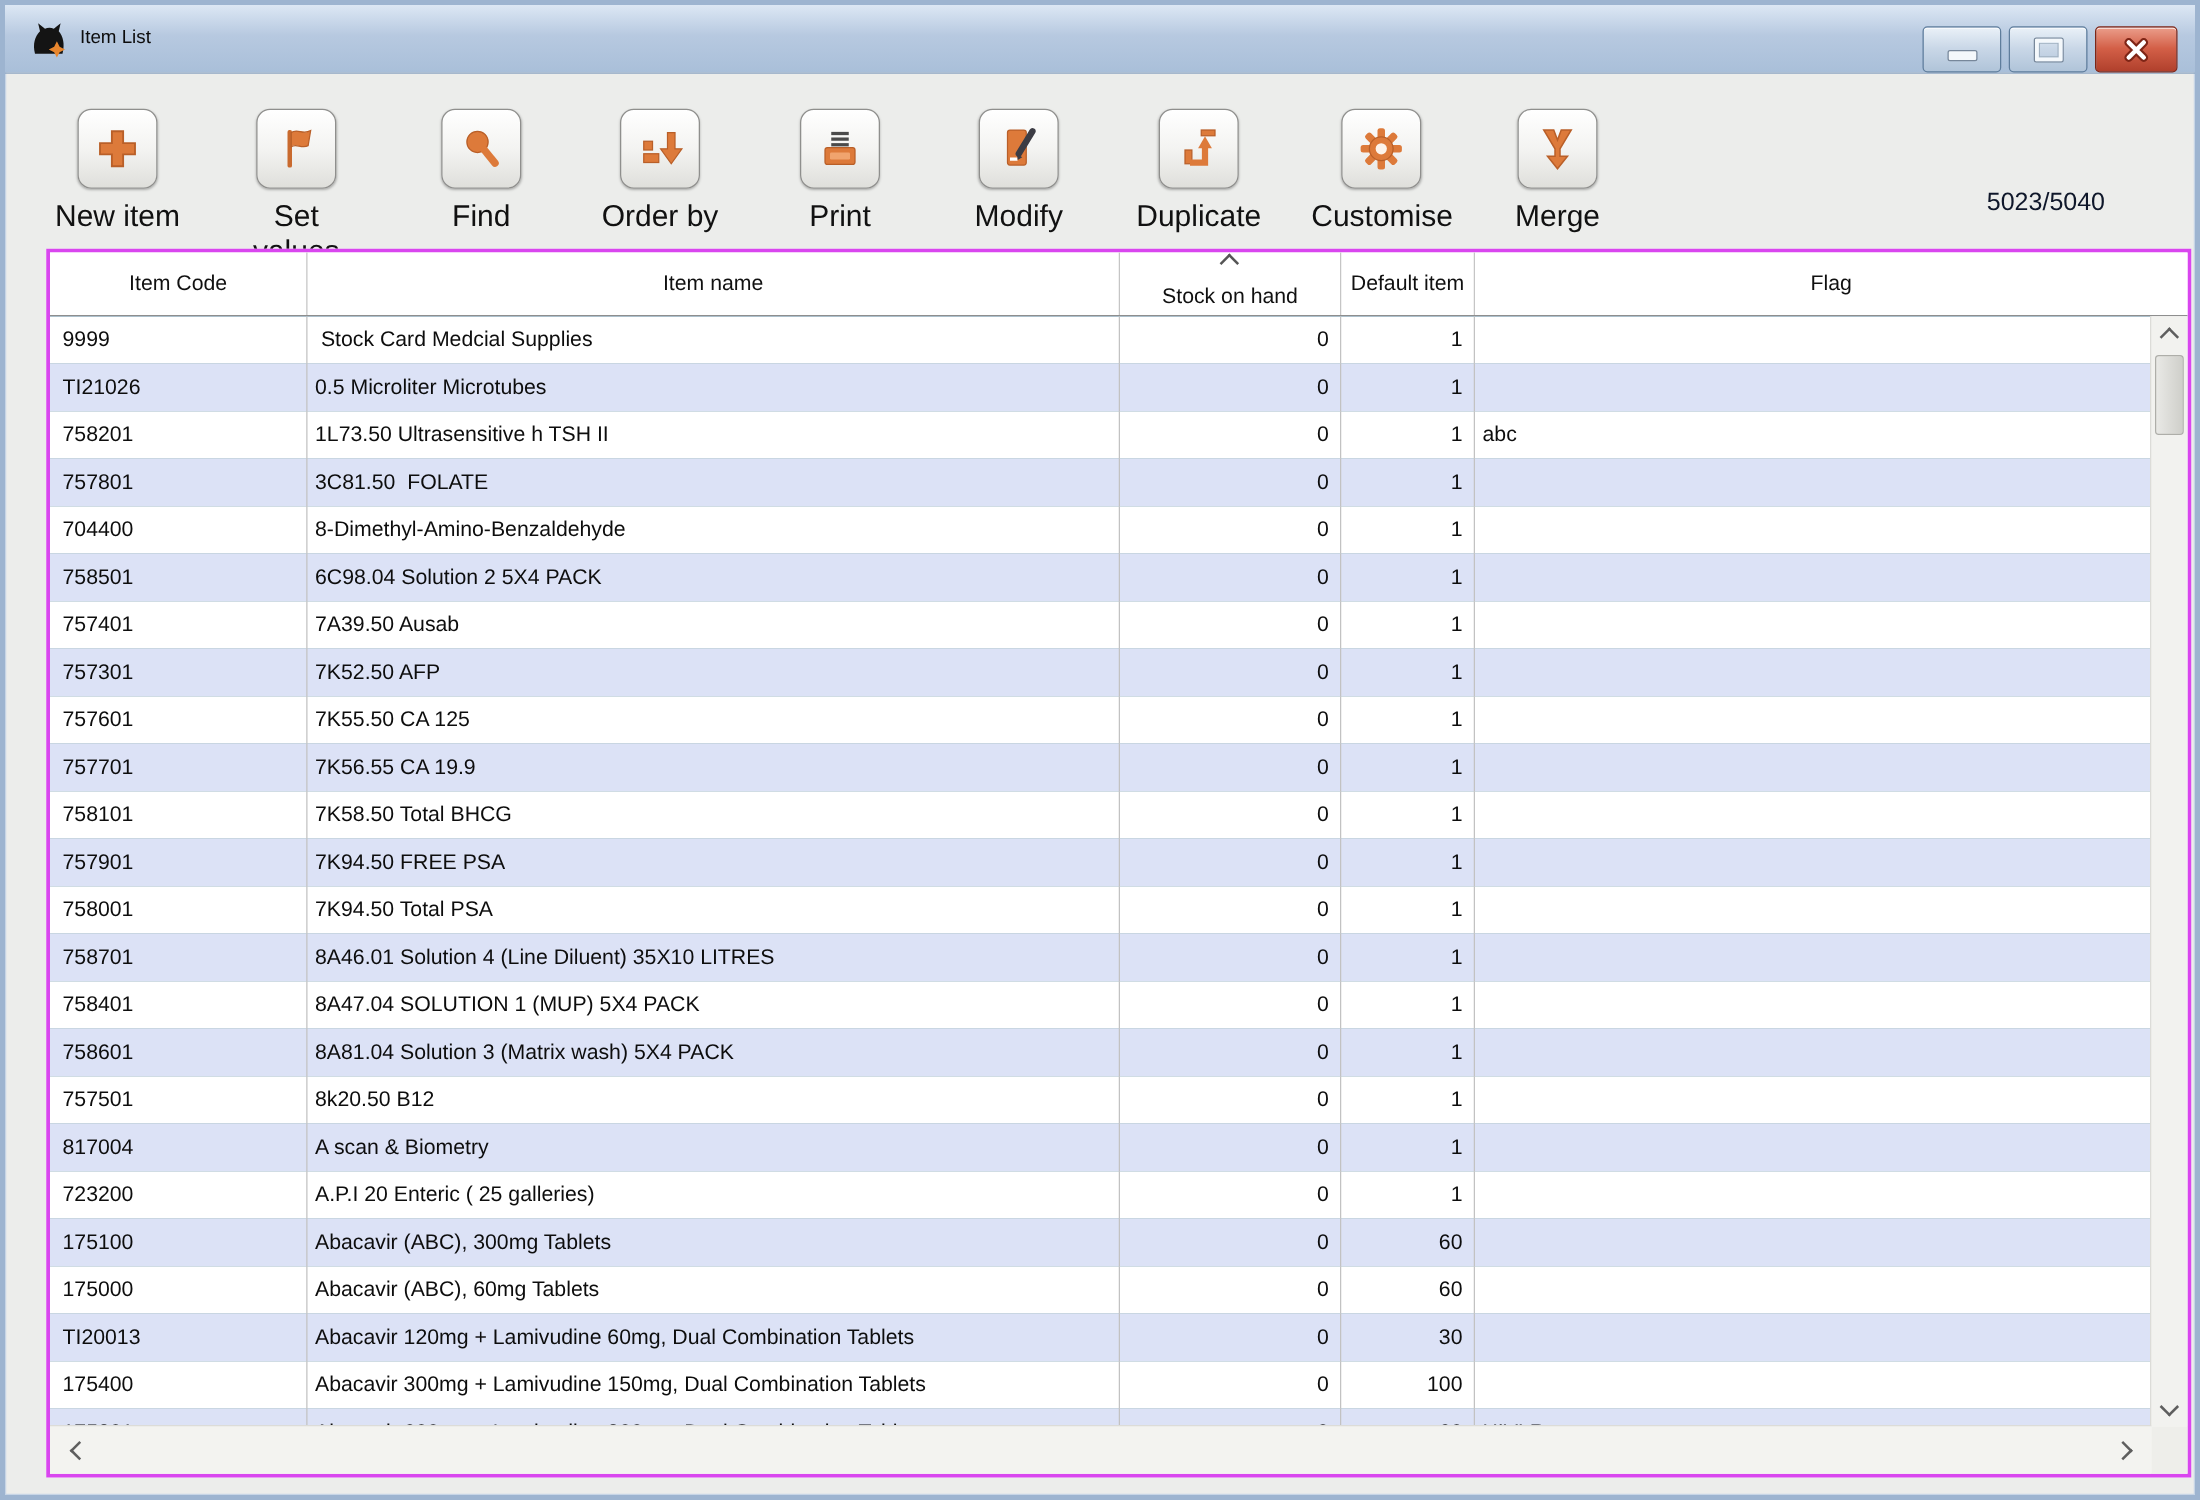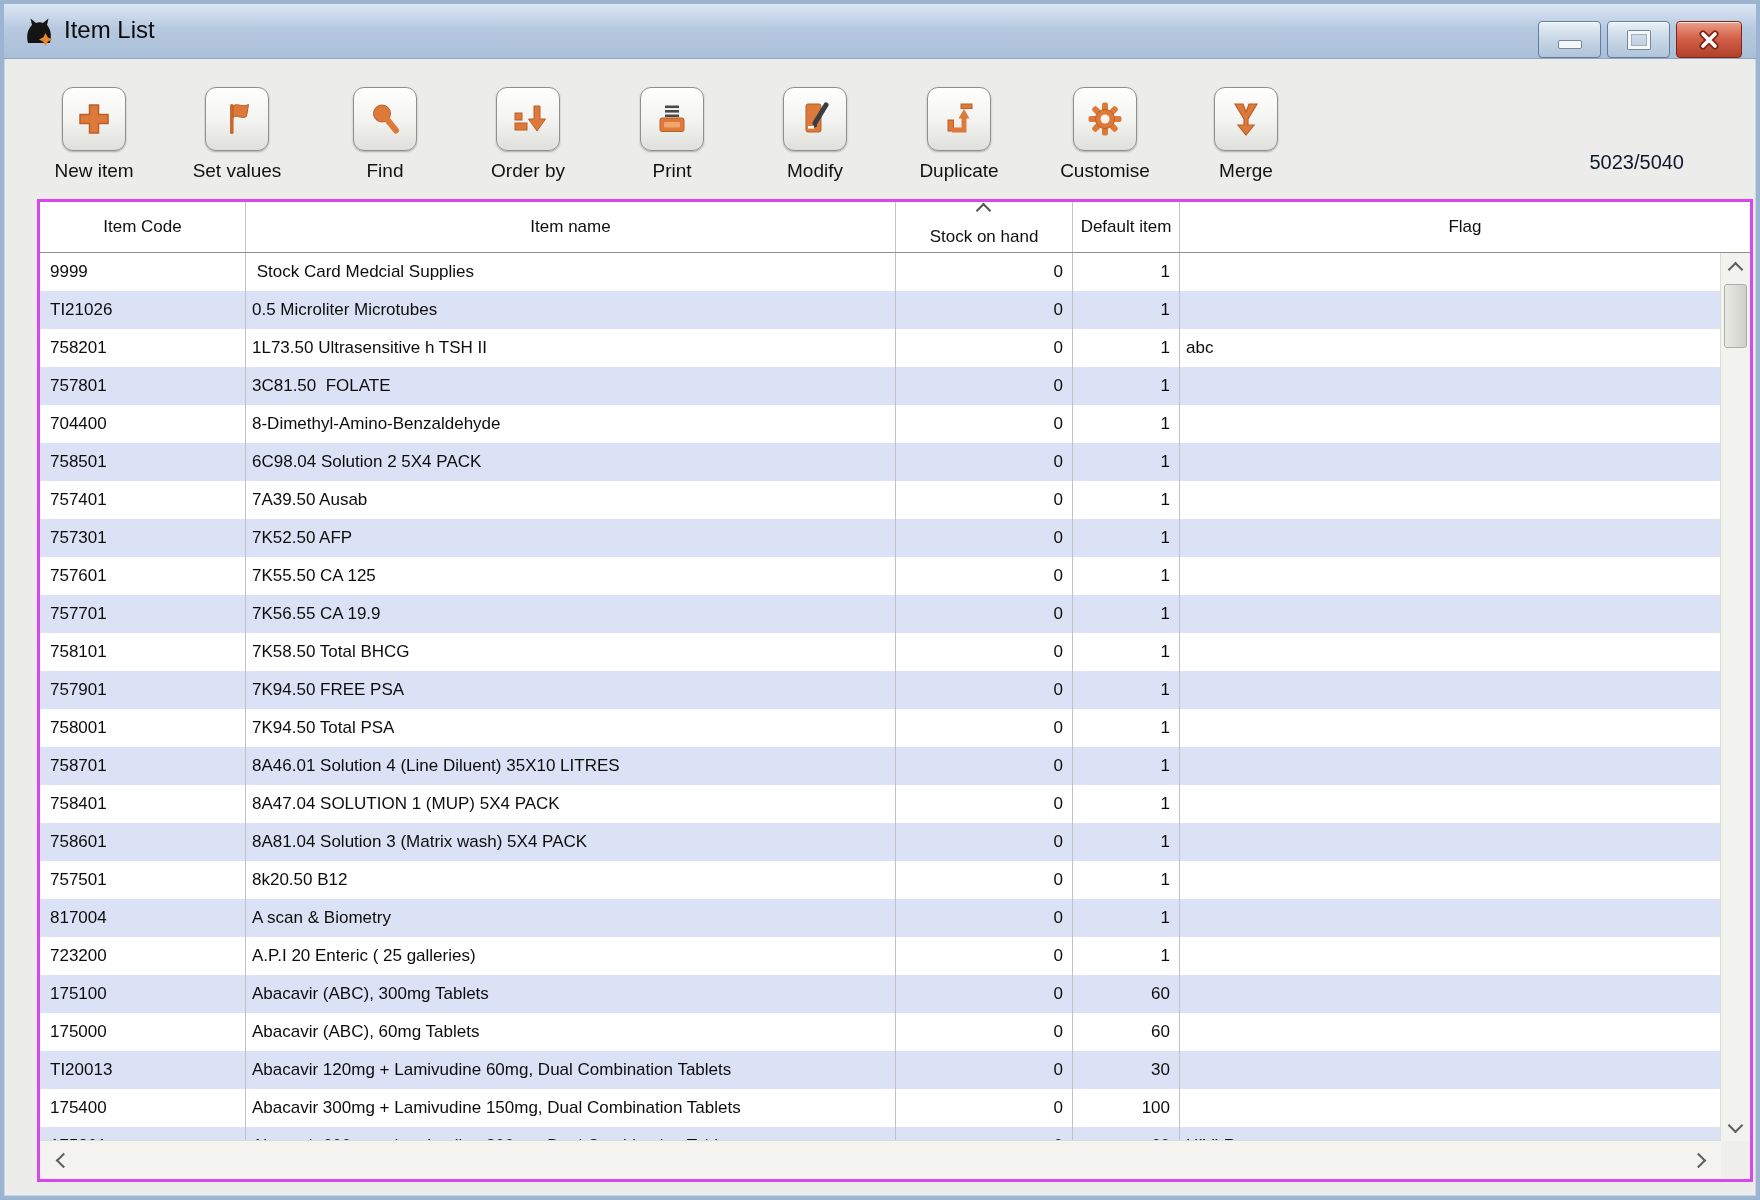--- a/index.html
+++ b/index.html
@@ -7,41 +7,41 @@
        font-family:"Liberation Sans",sans-serif;background:#8fa9c4;}
   .window{position:absolute;inset:0;background:#ecedeb;
           border:4px solid #9db4d0;box-shadow:inset 0 0 0 1px #c7d5e6;}
   
   .titlebar{position:absolute;top:0;left:0;right:0;height:54px;
             background:linear-gradient(#dce7f4,#bcccе2 40%,#b3c7de 45%,#a9bfd9);
             background:linear-gradient(#dce7f4,#b7c9e0 45%,#a9bfd9);
             border-bottom:1px solid #8fa7c3;}
   .app-icon{position:absolute;left:18px;top:11px;width:32px;height:32px;}
   .title-text{position:absolute;left:60px;top:0;line-height:52px;
-              font-size:24px;color:#0c0c0c;}
+              font-size:15px;color:#0c0c0c;}
   .winbtns{position:absolute;top:17px;right:14px;display:flex;gap:6px;}
   .wbtn{width:61px;height:35px;border-radius:4px;border:1px solid #5f7d9c;
         background:linear-gradient(#eaf1f8,#c9d7e7 48%,#b0c4d9);
         box-shadow:inset 0 1px 0 rgba(255,255,255,.8);
         display:flex;align-items:center;justify-content:center;position:relative;}
   .wbtn.close{background:linear-gradient(#eb9e8b,#d35f47 48%,#b0402c);
               border-color:#7e2516;width:64px;}
   .glyph-min{width:22px;height:7px;background:#f4f8fb;border:1px solid #77879a;
              border-radius:2px;margin-top:10px;}
   .glyph-max{width:16px;height:12px;border:3px solid #f4f8fb;
              box-shadow:0 0 0 1px #77879a, inset 0 0 0 1px #9fb0c0;
              background:transparent;border-radius:1px;}
   
   .tool{position:absolute;top:83px;width:112px;text-align:center;cursor:default;}
   .tool .ic{width:62px;height:62px;margin:0 auto;border-radius:11px;
             border:1px solid #8f8f8d;
             background:linear-gradient(#ffffff,#f3f3f1 52%,#dfdfdb);
             box-shadow:0 1px 2px rgba(0,0,0,.28), inset 0 1px 0 #fff;
             display:flex;align-items:center;justify-content:center;}
-  .tool .lbl{margin-top:9px;font-size:19px;color:#111;}
+  .tool .lbl{margin-top:9px;font-size:24px;color:#111;}
   .counter{position:absolute;top:147px;left:1520px;width:160px;text-align:right;
            font-size:20px;color:#0f172a;}
   
   .table{position:absolute;left:33px;top:195px;width:1716px;height:983px;
          background:#fff;border:3px solid #d946ef;box-sizing:border-box;}
   .thead{position:absolute;top:0;left:0;right:0;height:50px;background:#fff;
          border-bottom:1px solid #8e8e8e;display:flex;}
   .th{box-sizing:border-box;border-right:1px solid #c5c5c5;display:flex;
       align-items:center;justify-content:center;font-size:17px;color:#101010;
       position:relative;text-align:center;line-height:20px;}

